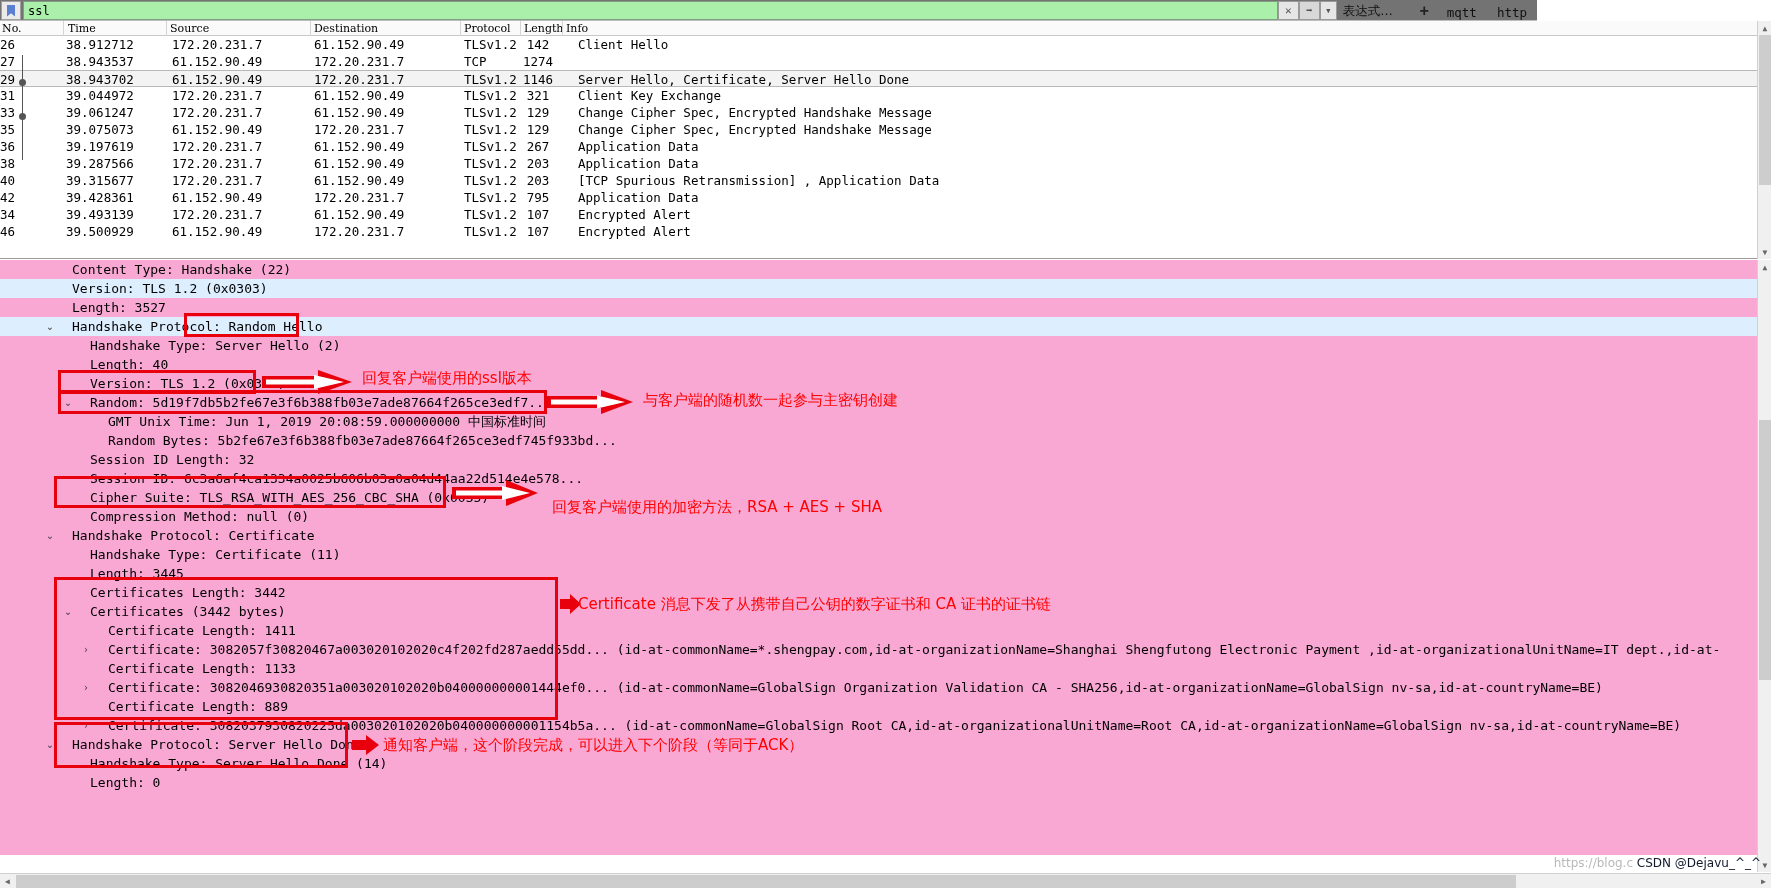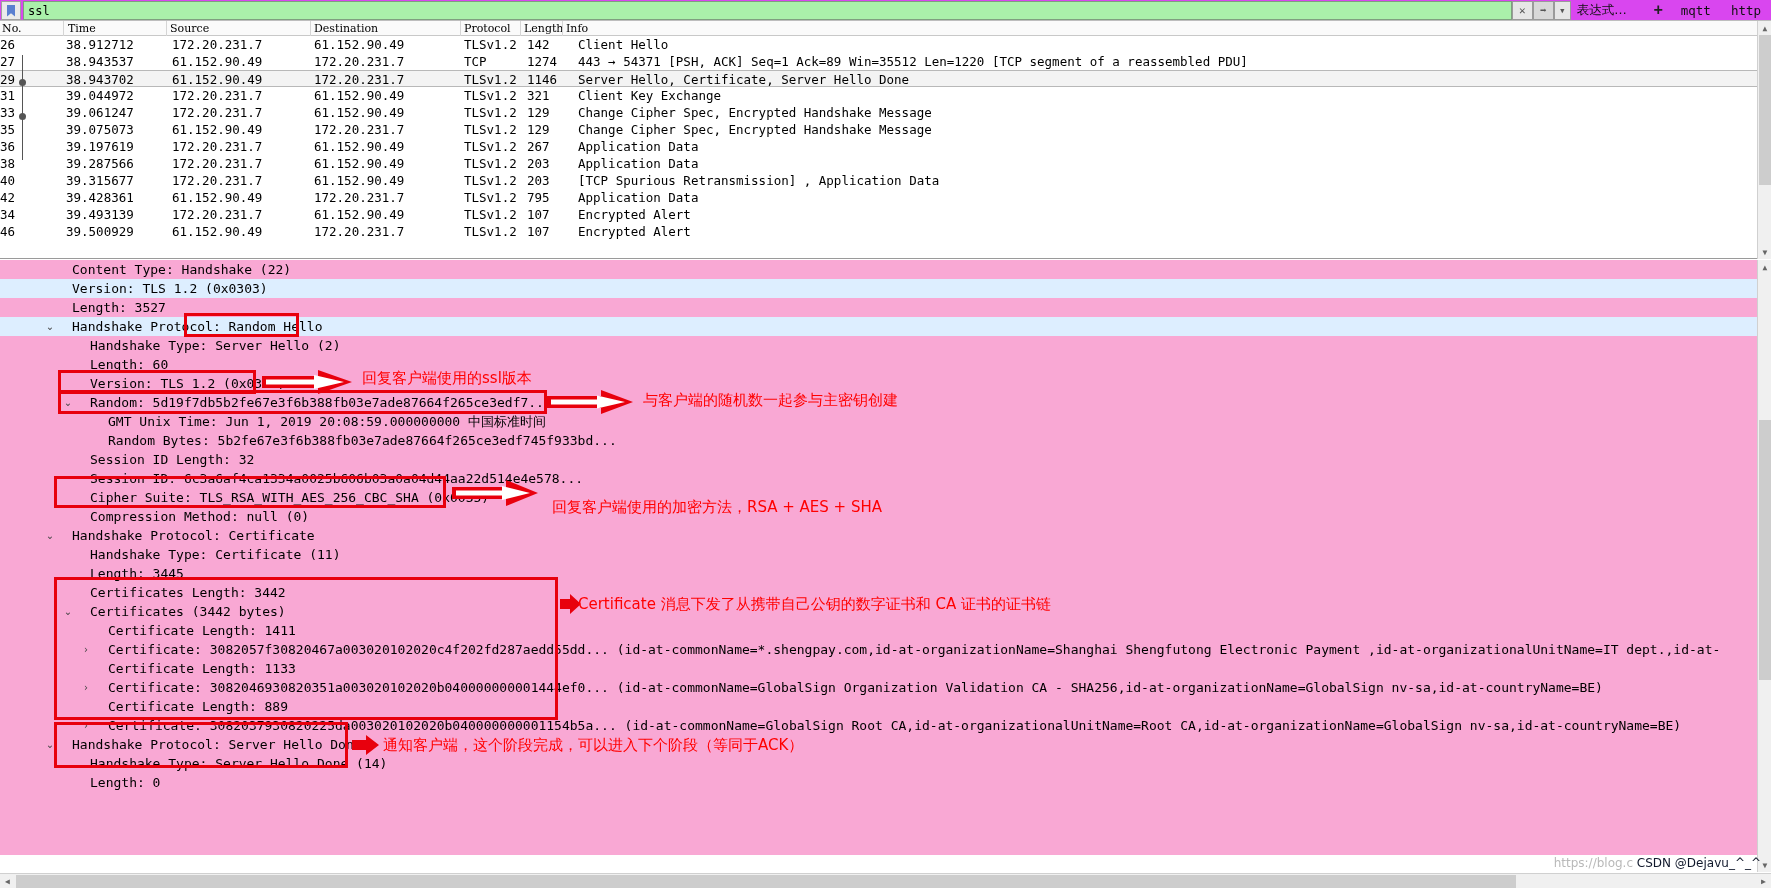--- a/index.html
+++ b/index.html
@@ -7,23 +7,23 @@
     margin: 0; padding: 0;
     width: 1771px; height: 888px;
     overflow: hidden;
     background: #ffffff;
     font-family: "DejaVu Sans Mono", "Liberation Mono", monospace;
   }
   #app { position: relative; width: 1771px; height: 888px; background:#fff; }
 
   
   .filterbar {
-    position: absolute; left:0; top:0; width:1771px; height:21px;
-    background:#d946ef; border-bottom:1px solid #bdbdbd;
-    display:flex; align-items:center;
+    position: absolute; left:0; top:0; width:1537px; height:21px;
+    background:#737373; border-bottom:1px solid #bdbdbd;
+    display:flex; align-items:flex-end;
   }
   .bookmark-btn {
     width:20px; height:19px; margin:1px 0 0 1px;
     background:#eaeaea; border:1px solid #a0a0a0;
     display:flex; align-items:center; justify-content:center;
   }
   .bookmark-glyph {
     width:8px; height:12px; background:#5a7fd0;
     clip-path: polygon(0 0,100% 0,100% 100%,50% 72%,0 100%);
   }
@@ -74,21 +74,21 @@
     font-family:"DejaVu Sans Mono","Liberation Mono",monospace;
     font-size:12.5px; color:#000; white-space:nowrap;
   }
   .prow.sel { background:#f3f3f3; border-top:1px solid #b8b8b8; border-bottom:1px solid #b8b8b8; height:17px;}
   .prow span { position:absolute; top:0; }
   .c-no   { left:0;    width:60px;  text-align:left; }
   .c-time { left:66px; width:90px;  text-align:left; }
   .c-src  { left:172px; }
   .c-dst  { left:314px; }
   .c-prot { left:464px; }
-  .c-len  { left:527px; width:44px; text-align:left; }
+  .c-len  { left:516px; width:44px; text-align:center; }
   .c-info { left:578px; }
 
   .gutter { position:absolute; left:8px; top:0; bottom:0; width:14px; }
   .gline  { position:absolute; left:14px; width:1px; background:#555; }
   .gdot   { position:absolute; left:11px; width:7px; height:7px; border-radius:50%; background:#555; }
 
   
   .detail {
     position:absolute; left:0; top:260px; width:1771px; height:595px;
     background:#f9a8d4; overflow:hidden;
@@ -194,21 +194,20 @@
           <span class="c-len">142</span>
           <span class="c-info">Client Hello</span>
         </div>
         <div class="prow">
           <span class="c-no">27</span>
           <span class="c-time">38.943537</span>
           <span class="c-src">61.152.90.49</span>
           <span class="c-dst">172.20.231.7</span>
           <span class="c-prot">TCP</span>
           <span class="c-len">1274</span>
-          <span class="c-info">443 → 54371 [PSH, ACK] Seq=1 Ack=89 Win=35512 Len=1220 [TCP segment of a reassembled PDU]</span>
         </div>
         <div class="prow sel">
           <span class="c-no">29</span>
           <span class="c-time">38.943702</span>
           <span class="c-src">61.152.90.49</span>
           <span class="c-dst">172.20.231.7</span>
           <span class="c-prot">TLSv1.2</span>
           <span class="c-len">1146</span>
           <span class="c-info">Server Hello, Certificate, Server Hello Done</span>
         </div>
@@ -308,21 +307,21 @@
     <div class="arrowbtn" style="bottom:0;">▼</div>
   </div>
 
   <div class="detail">
     <div id="detail-rows">
         <div class="drow i1"><span>Content Type: Handshake (22)</span></div>
         <div class="drow i1 hl"><span>Version: TLS 1.2 (0x0303)</span></div>
         <div class="drow i1"><span>Length: 3527</span></div>
         <div class="drow i1 hl"><span class="twisty" style="left: 44px;">⌄</span><span>Handshake Protocol: Random Hello</span></div>
         <div class="drow i2"><span>Handshake Type: Server Hello (2)</span></div>
-        <div class="drow i2"><span>Length: 60</span></div>
+        <div class="drow i2"><span>Length: 40</span></div>
         <div class="drow i2"><span>Version: TLS 1.2 (0x0303)</span></div>
         <div class="drow i2"><span class="twisty" style="left: 62px;">⌄</span><span>Random: 5d19f7db5b2fe67e3f6b388fb03e7ade87664f265ce3edf7...</span></div>
         <div class="drow i3"><span>GMT Unix Time: Jun  1, 2019 20:08:59.000000000 中国标准时间</span></div>
         <div class="drow i3"><span>Random Bytes: 5b2fe67e3f6b388fb03e7ade87664f265ce3edf745f933bd...</span></div>
         <div class="drow i2"><span>Session ID Length: 32</span></div>
         <div class="drow i2"><span>Session ID: 6c3a6af4ca1334a0025b606b03a0a04d44aa22d514e4e578...</span></div>
         <div class="drow i2"><span>Cipher Suite: TLS_RSA_WITH_AES_256_CBC_SHA (0x0035)</span></div>
         <div class="drow i2"><span>Compression Method: null (0)</span></div>
         <div class="drow i1"><span class="twisty" style="left: 44px;">⌄</span><span>Handshake Protocol: Certificate</span></div>
         <div class="drow i2"><span>Handshake Type: Certificate (11)</span></div>

